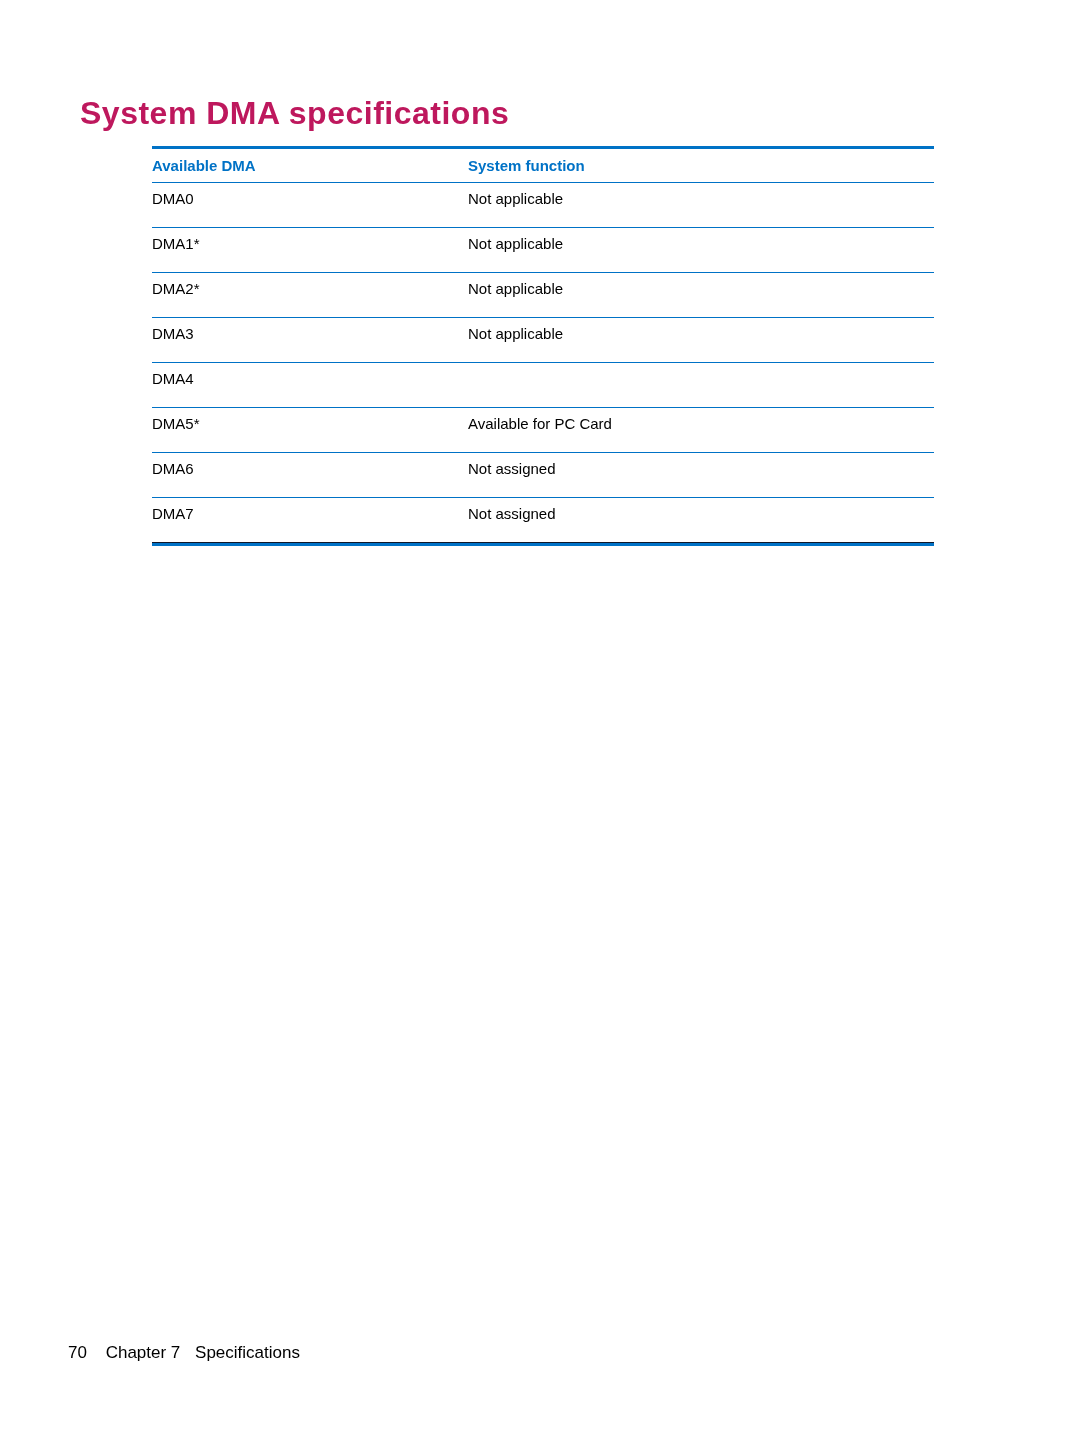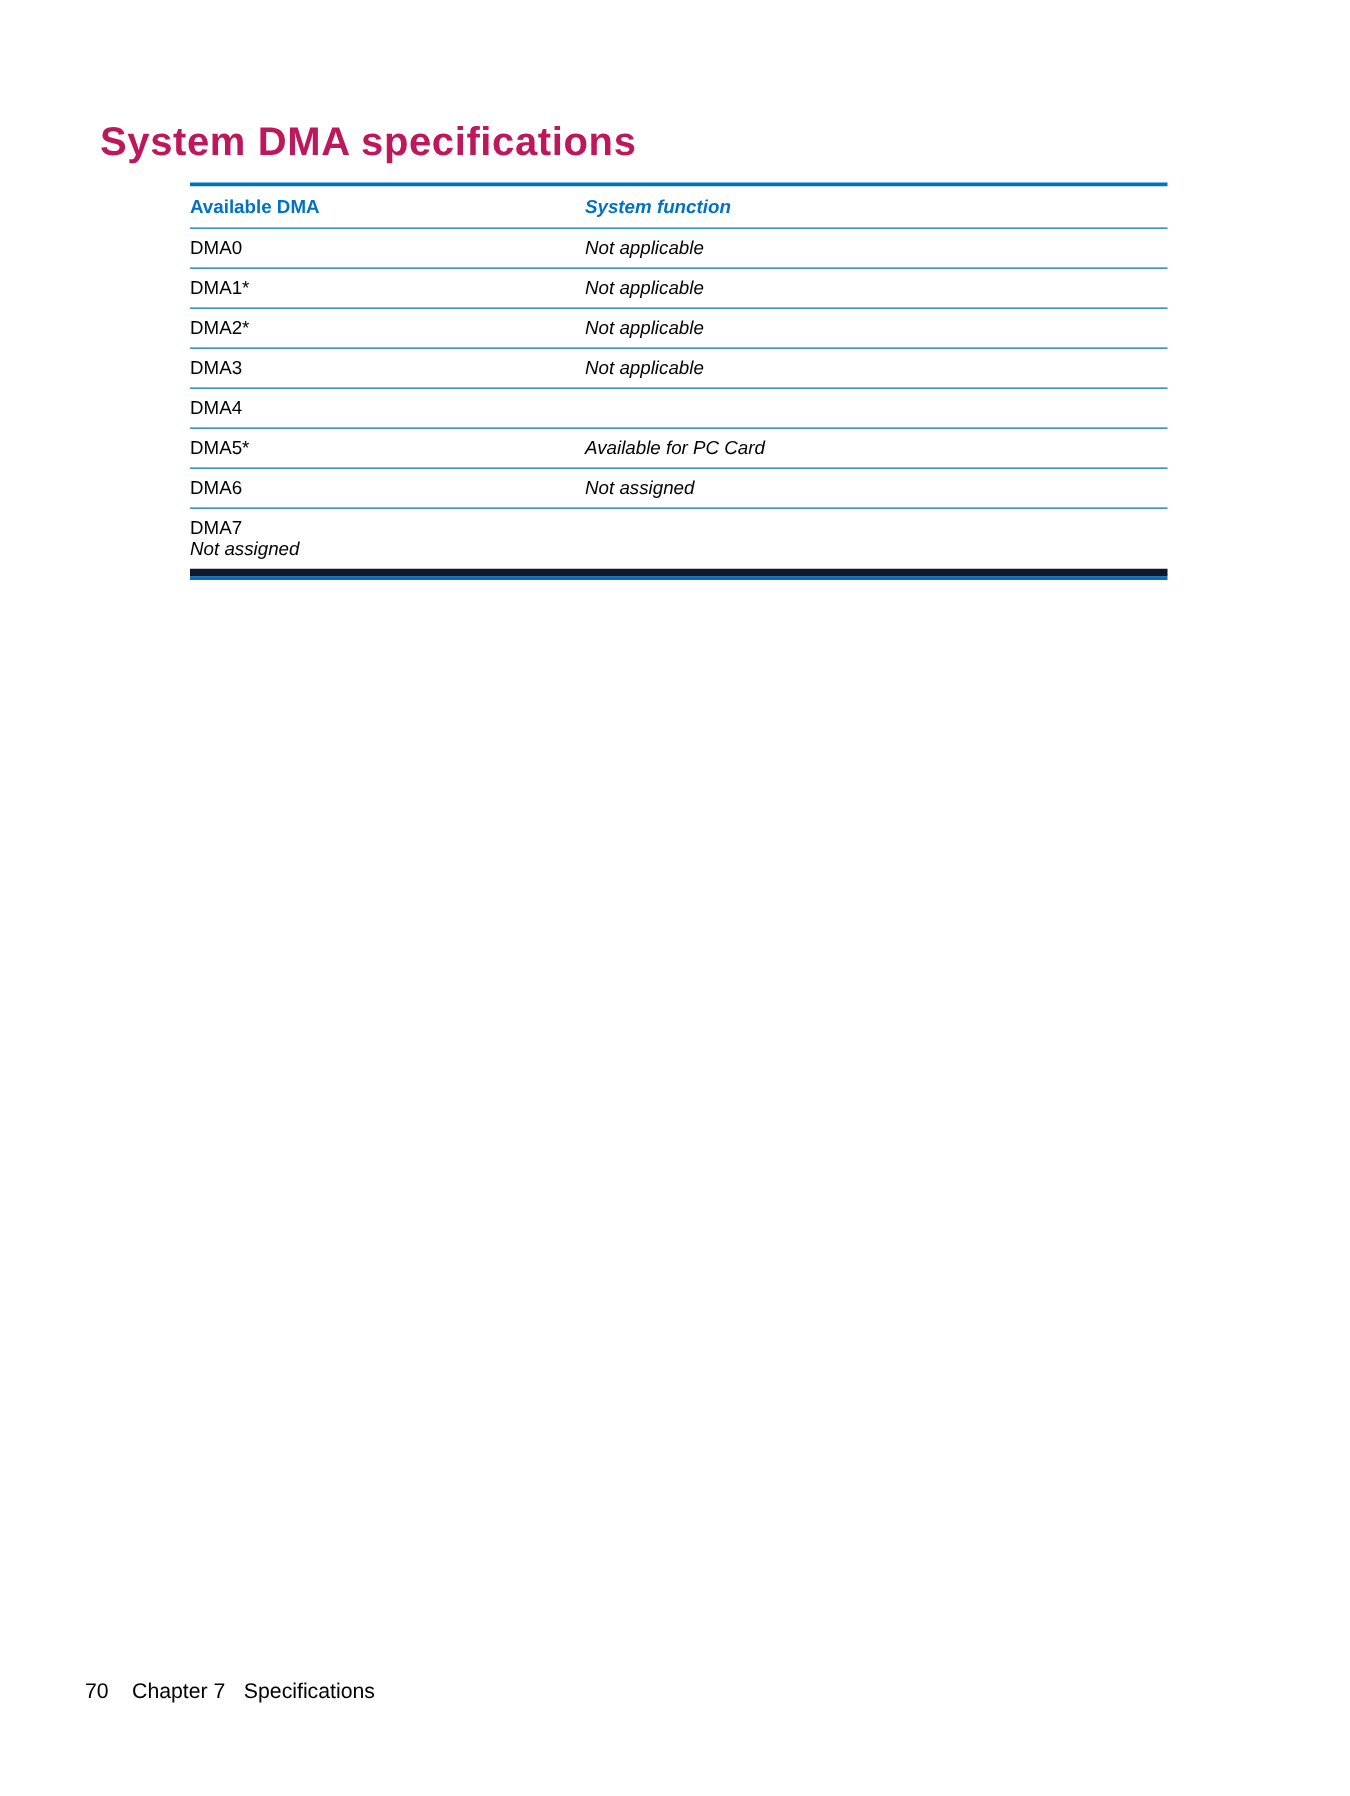--- a/index.html
+++ b/index.html
@@ -28,45 +28,43 @@
     .table-wrap {
       margin-left: 72px;
       width: 782px;
     }
     .table-border-bottom {
       border-bottom: 3px solid #0072c6;
     }
     .row {
       display: flex;
       border-bottom: 1px solid #0072c6;
-      padding: 7px 0 7px 0;
+      padding: 7px 0 20px 0;
     }
     .row.last-data {
-      border-bottom: 6px solid #0f172a;
-      flex-direction: column;
+      border-bottom: 1px solid #0f172a;
     }
     .row.footnote {
       border-bottom: none;
       padding: 7px 0 8px 0;
     }
     .row.header {
       border-top: 3px solid #0072c6;
       padding: 8px 0 8px 0;
     }
     .col1 {
       width: 316px;
       padding-left: 0;
       font-size: 15px;
       color: #000;
     }
     .col2 {
       flex: 1;
       font-size: 15px;
       color: #000;
-      font-style: italic;
     }
     .header .col1,
     .header .col2 {
       color: #0072c6;
       font-weight: bold;
       font-size: 15px;
     }
     .footer {
       position: absolute;
       bottom: 74px;

